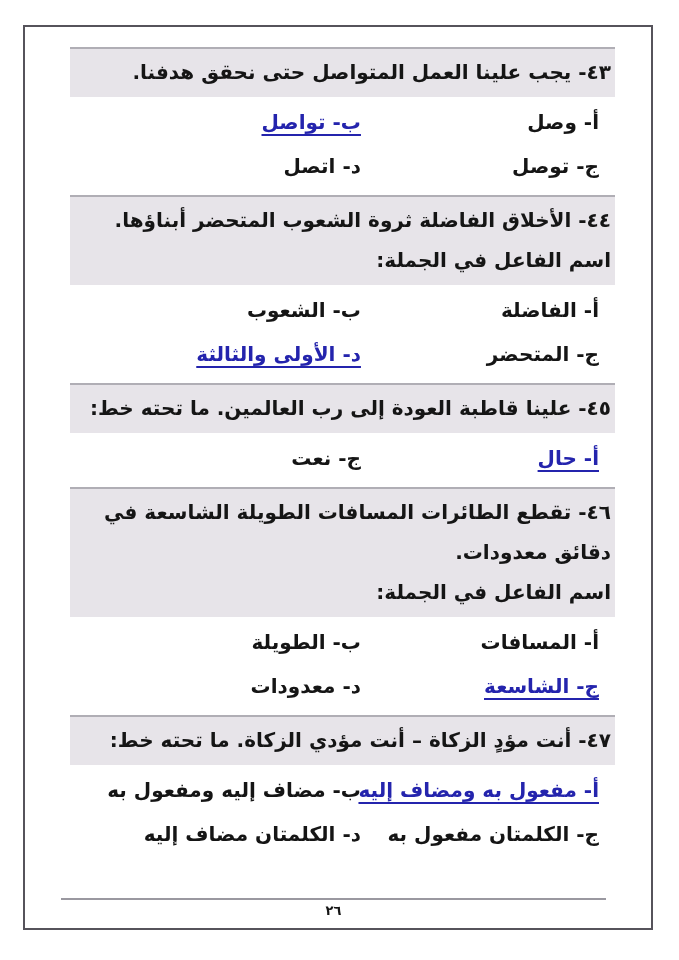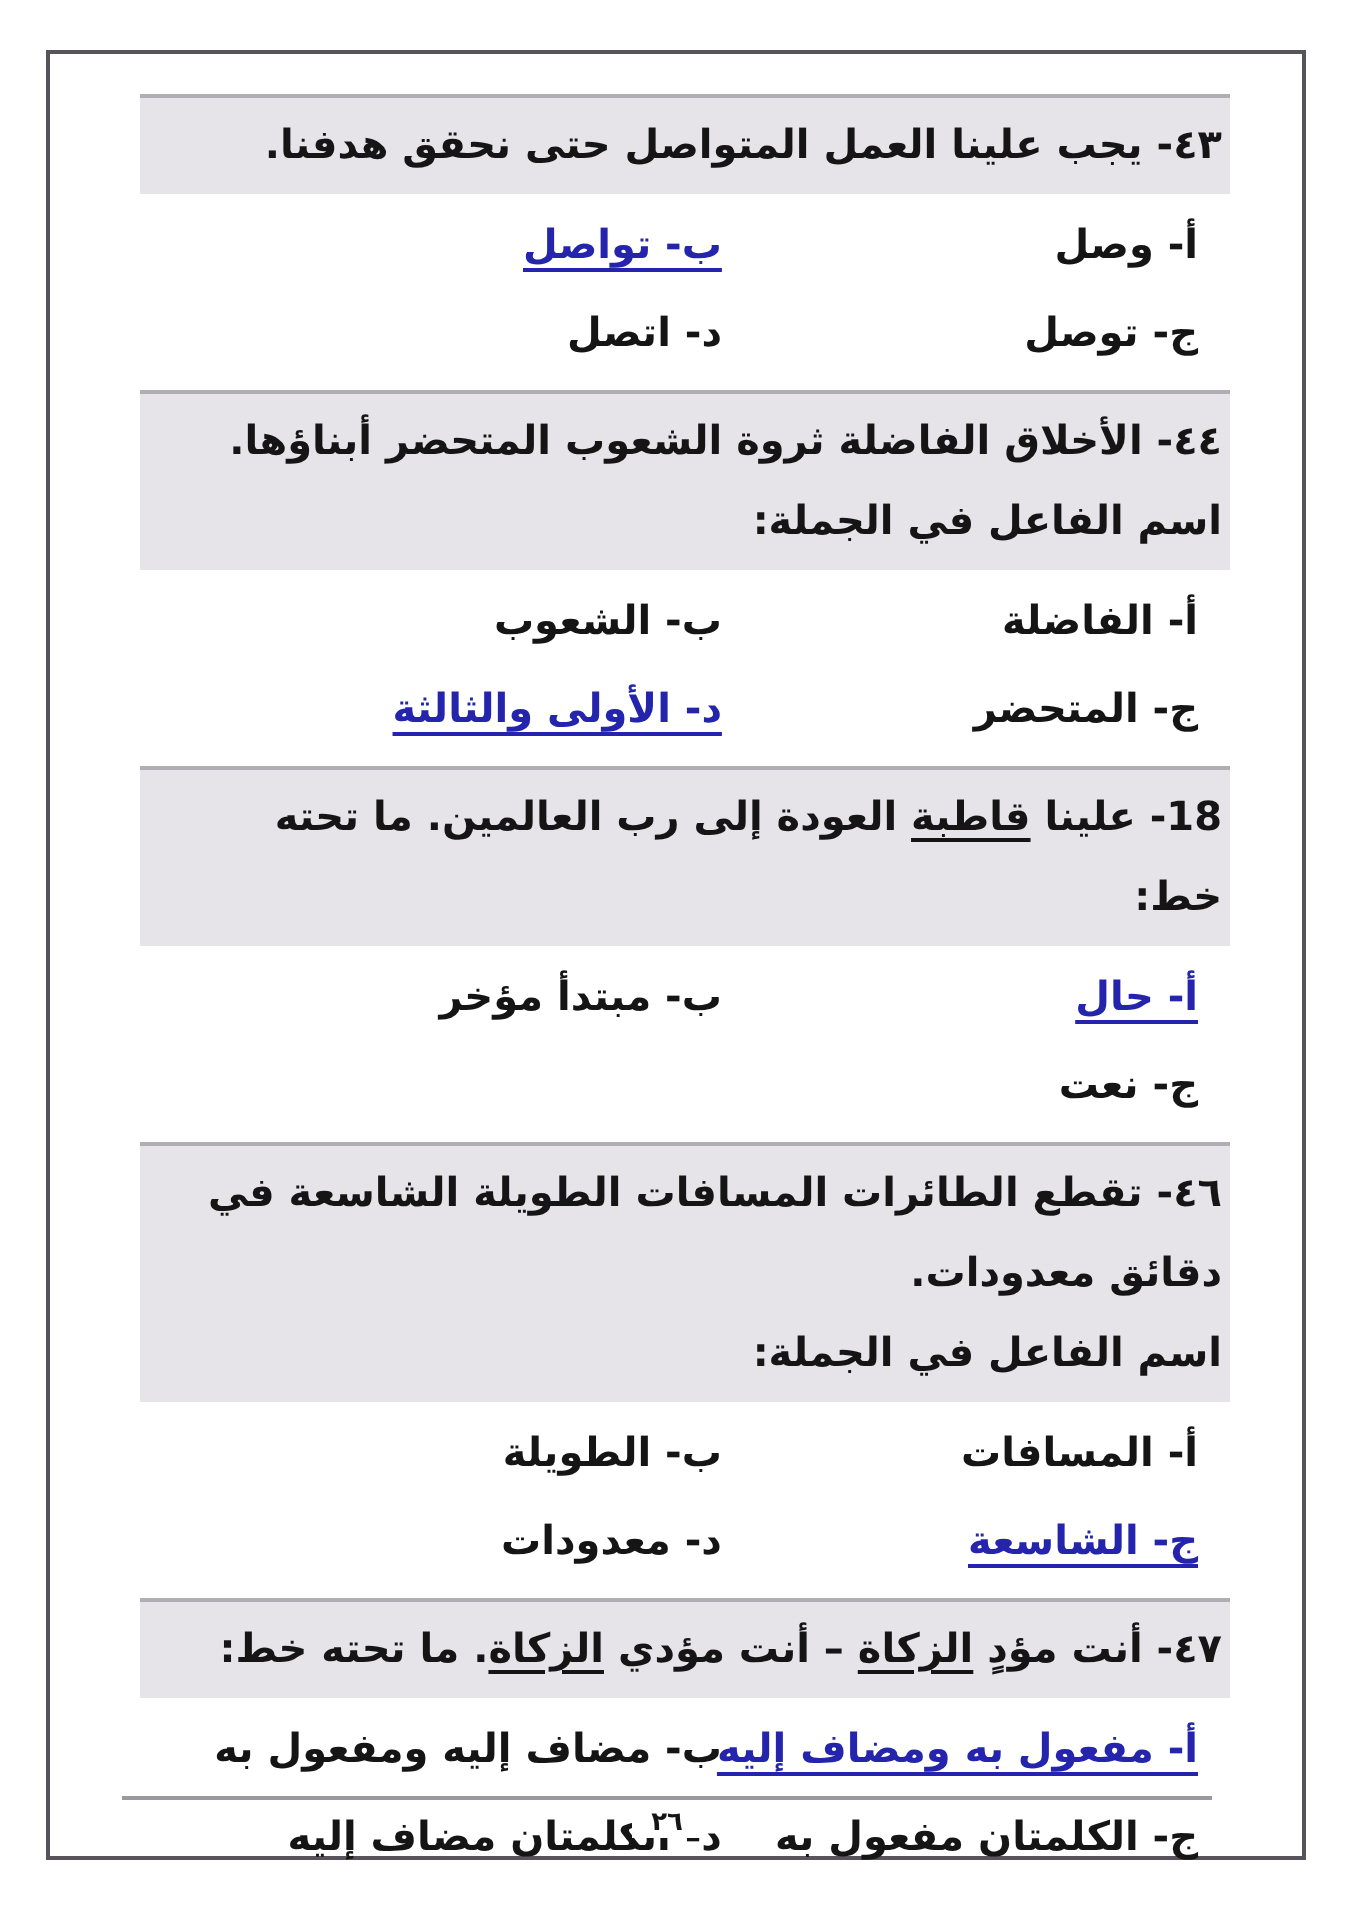--- a/index.html
+++ b/index.html
@@ -36,21 +36,20 @@
   .question{margin-bottom:3px;}
   .stem{
     background:var(--stem-bg);
     border-top:2px solid var(--rule);
     padding:3px 4px 5px 18px;
     font-weight:bold;
     font-size:20px;
   }
   .stem-line{line-height:40px;}
   .u-black{
-    text-decoration:underline;
     text-decoration-thickness:2px;
     text-underline-offset:4px;
   }
   .options{
     display:grid;
     grid-template-columns:45% 55%;
     padding:3px 16px 4px 0;
     font-weight:bold;
     font-size:20px;
   }
@@ -110,25 +109,24 @@
         <div class="options">
           <div class="opt">أ- الفاضلة</div>
           <div class="opt">ب- الشعوب</div>
           <div class="opt">ج- المتحضر</div>
           <div class="opt correct">د- الأولى والثالثة</div>
         </div>
       </div>
 
       <div class="question">
         <div class="stem">
-          <div class="stem-line"><span>18- علينا </span><span class="u-black">قاطبة</span><span> العودة إلى رب العالمين.  ما تحته خط:</span></div>
+          <div class="stem-line"><span>٤٥- علينا </span><span class="u-black">قاطبة</span><span> العودة إلى رب العالمين.  ما تحته خط:</span></div>
         </div>
         <div class="options">
           <div class="opt correct">أ- حال</div>
-          <div class="opt">ب- مبتدأ مؤخر</div>
           <div class="opt">ج- نعت</div>
         </div>
       </div>
 
       <div class="question">
         <div class="stem">
           <div class="stem-line"><span>٤٦- تقطع الطائرات المسافات الطويلة الشاسعة في دقائق معدودات.</span></div>
           <div class="stem-line">اسم الفاعل في الجملة:</div>
         </div>
         <div class="options">

